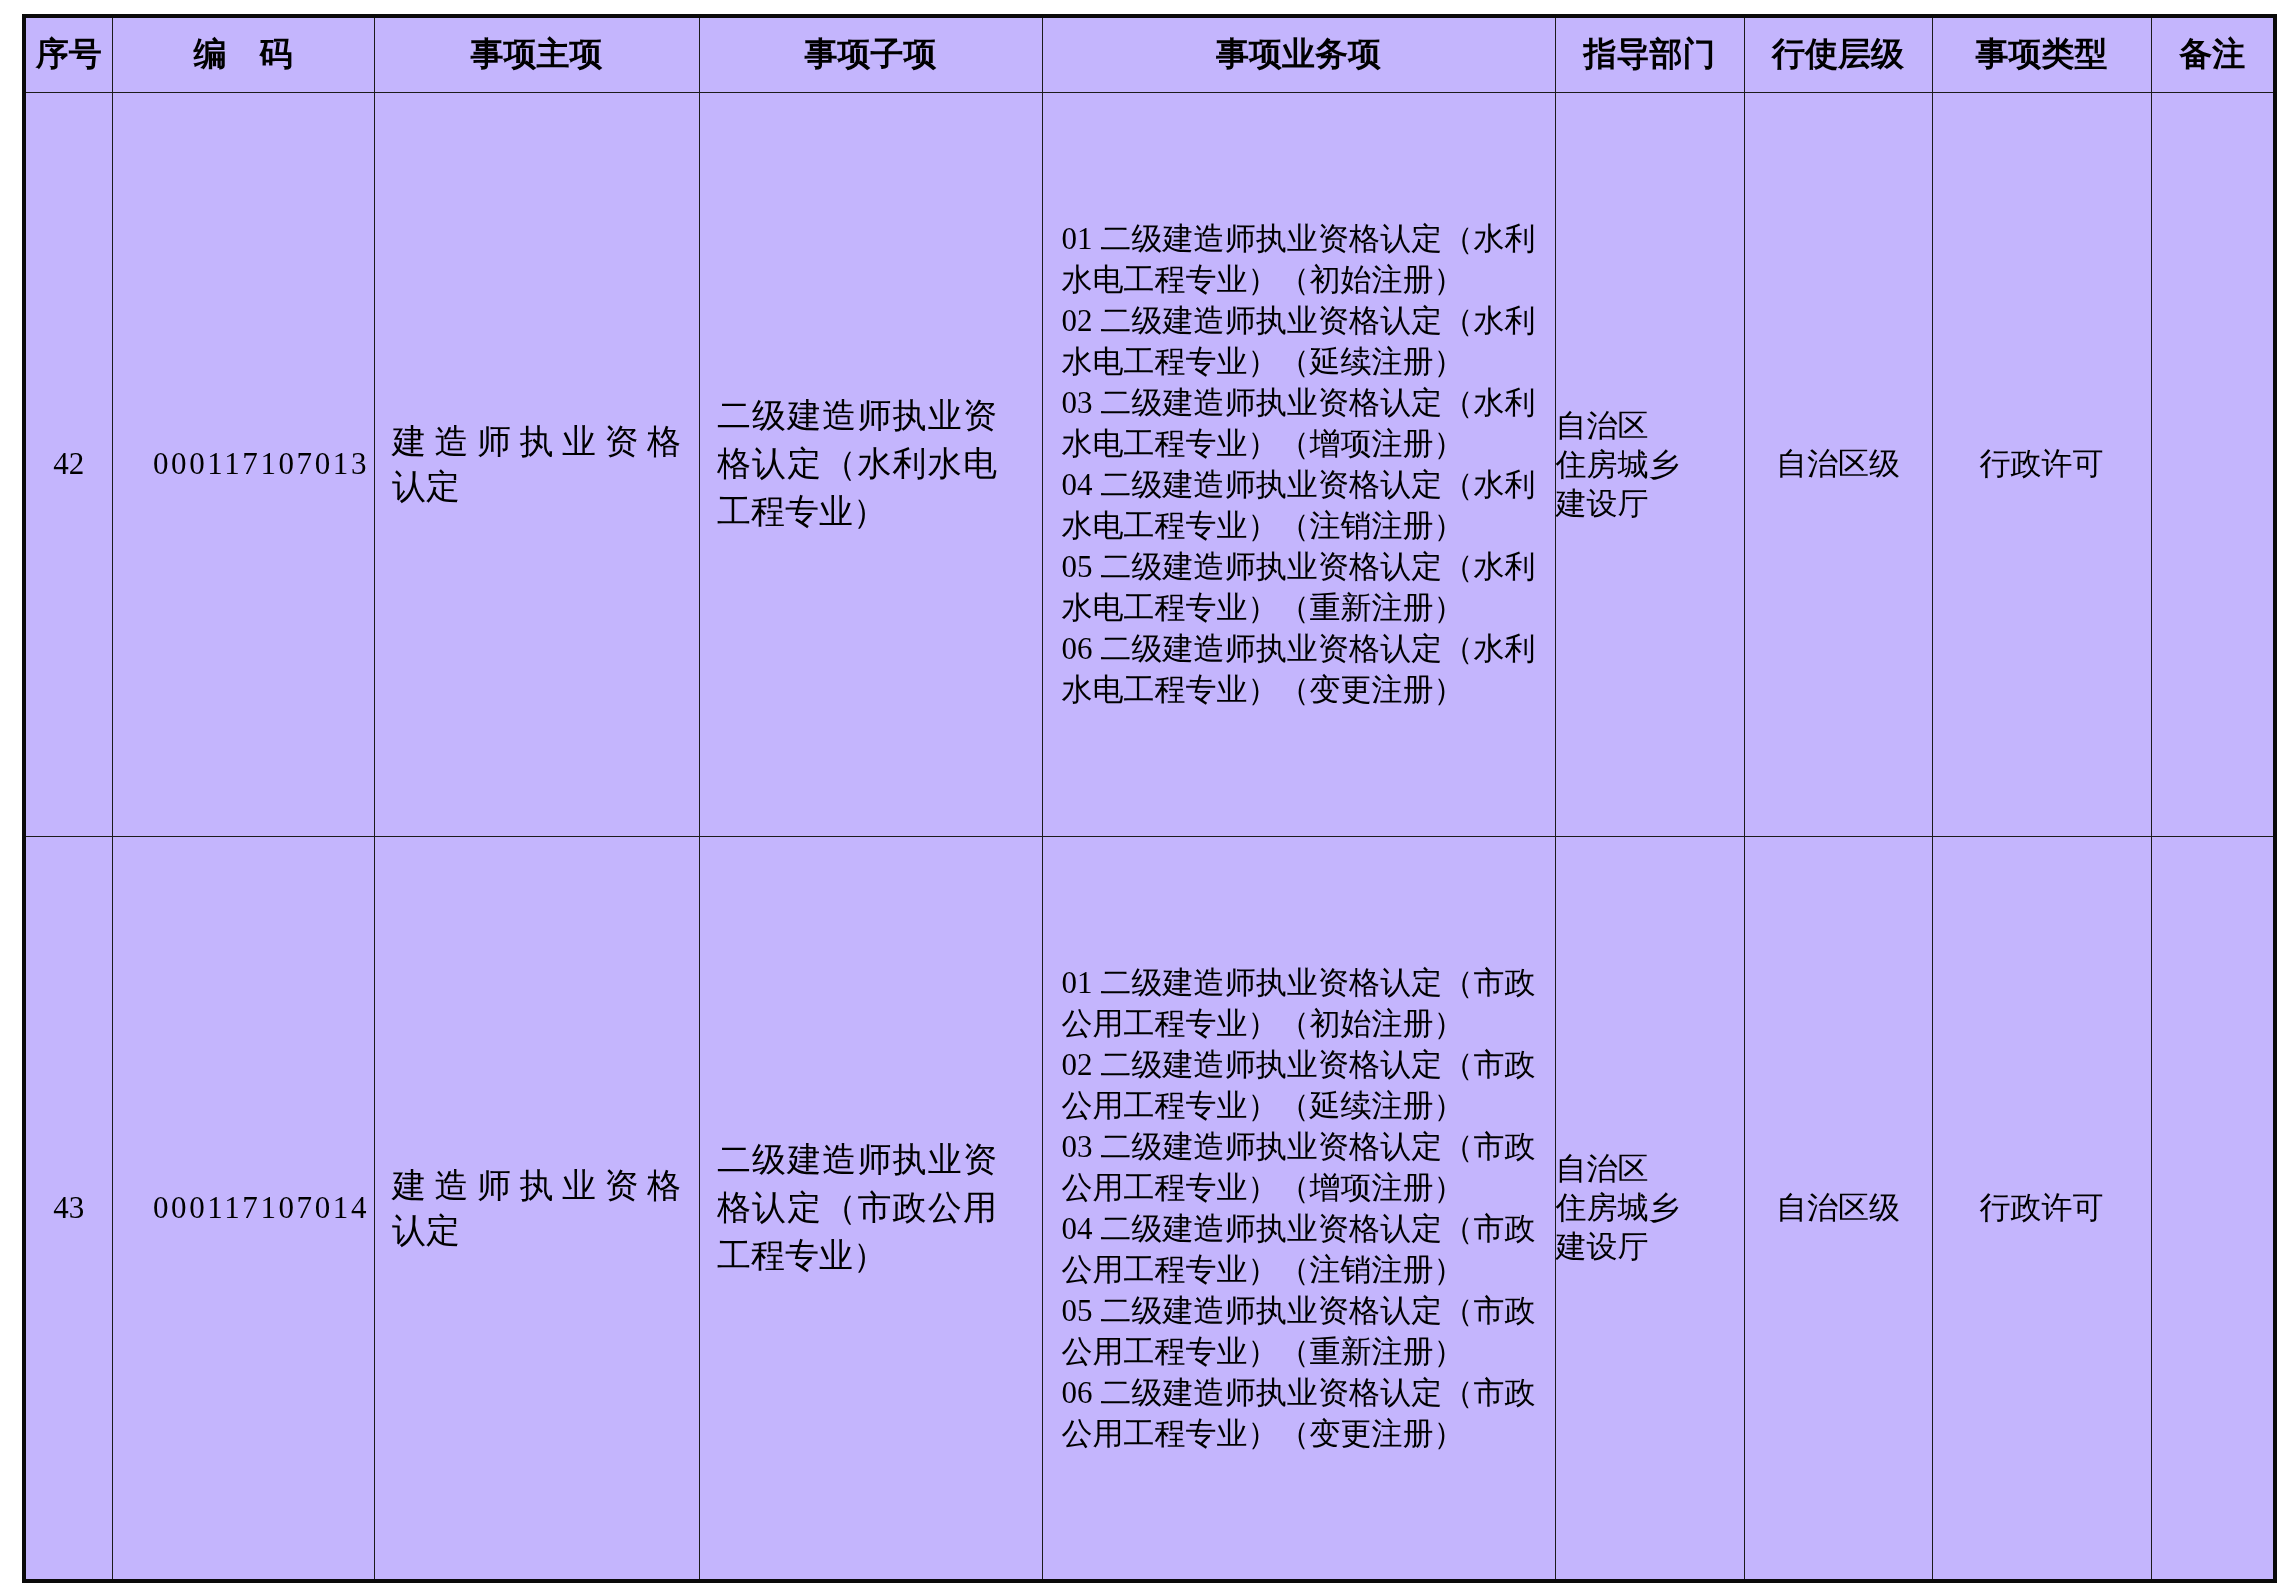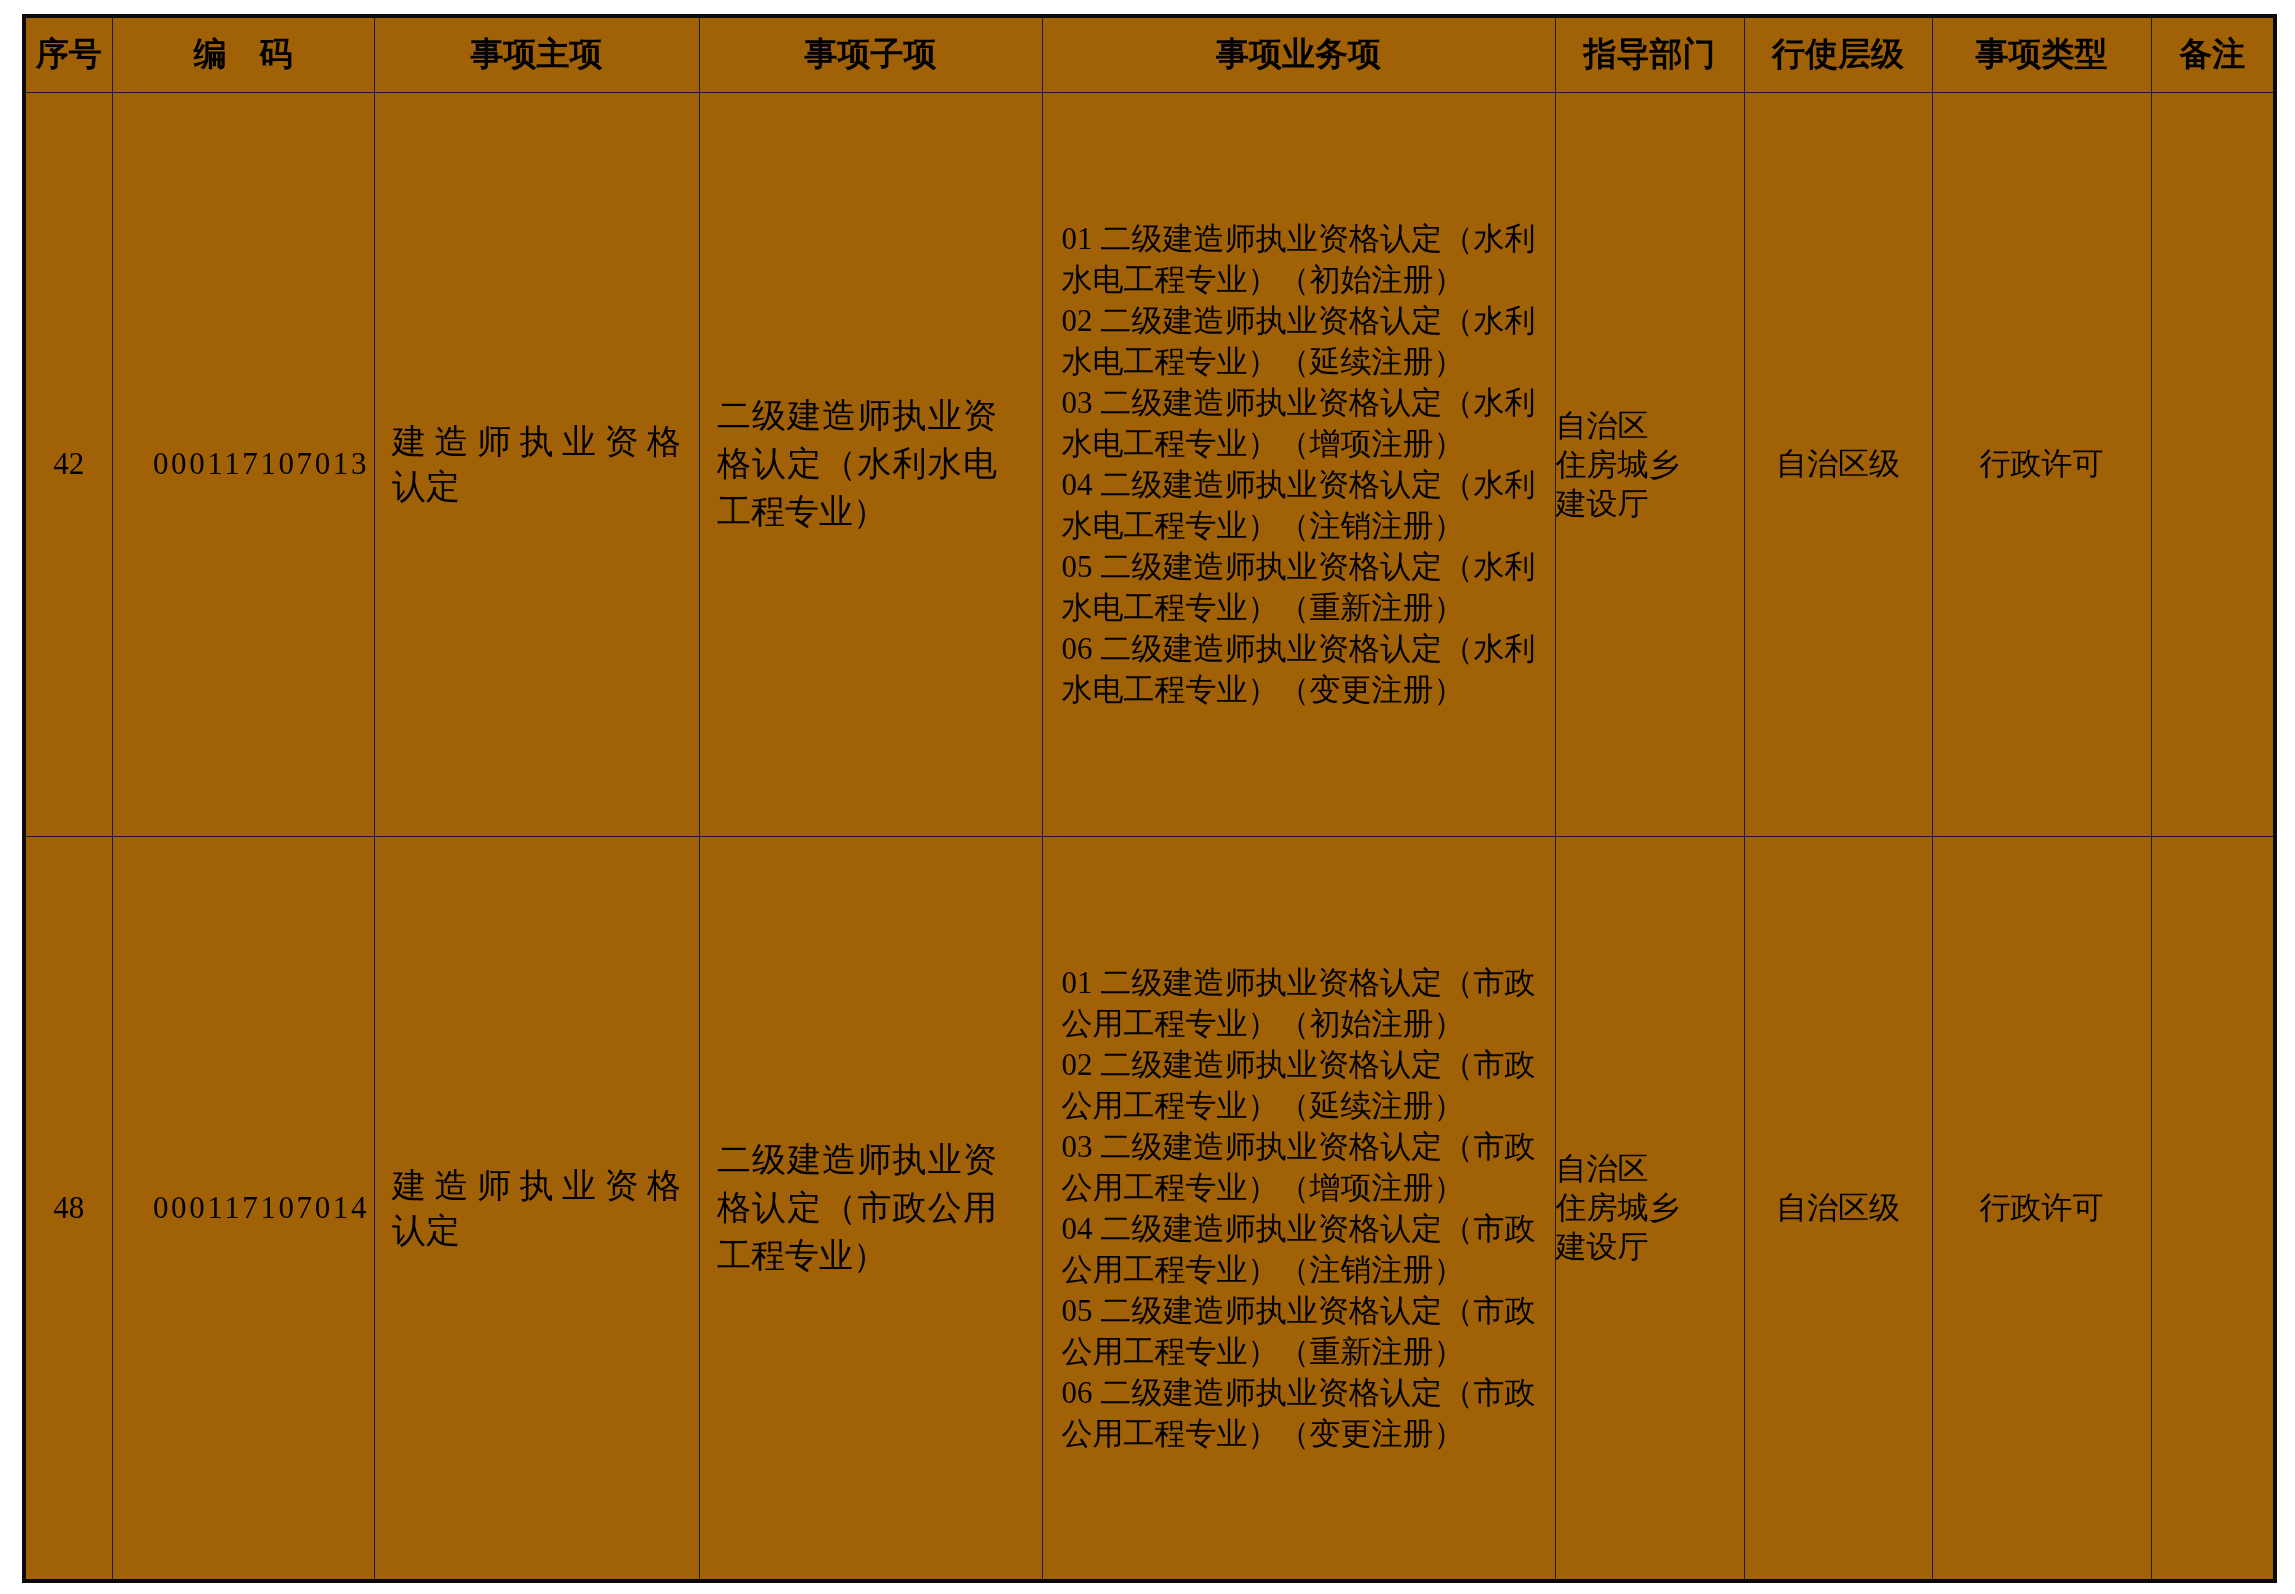--- a/index.html
+++ b/index.html
@@ -12,21 +12,21 @@
   }
   .sheet {
     position: absolute;
     left: 22px; top: 14px;
     width: 2251px; height: 1564px;
   }
   table.doc {
     width: 100%; height: 100%;
     border-collapse: collapse;
     table-layout: fixed;
-    background: #a16207;
+    background: #c4b5fd;
   }
   table.doc td, table.doc th {
     border: 1.7px solid #1c1c1c;
     vertical-align: middle;
     overflow: hidden;
   }
   
   table.doc { border: 4.4px solid #0a0a0a; }
   table.doc tr:first-child > * { border-top: 4.4px solid #0a0a0a; }
   table.doc tr:last-child  > * { border-bottom: 4.4px solid #0a0a0a; }
@@ -109,21 +109,21 @@
       </td>
       <td class="dept">自治区
 住房城乡
 建设厅</td>
       <td class="c">自治区级</td>
       <td class="c">行政许可</td>
       <td class="c"></td>
     </tr>
 
     <tr style="height:745px">
-      <td class="c">48</td>
+      <td class="c">43</td>
       <td class="c code">000117107014</td>
       <td class="main-item">
         <div class="jline">建造师执业资格</div>
         <div class="nline">认定</div>
       </td>
       <td class="sub-item">
         <div class="wrapblock">二级建造师执业资格认定（市政公用工程专业）</div>
       </td>
       <td class="biz">
         <div class="biz-item">01 二级建造师执业资格认定（市政公用工程专业）（初始注册）</div>

